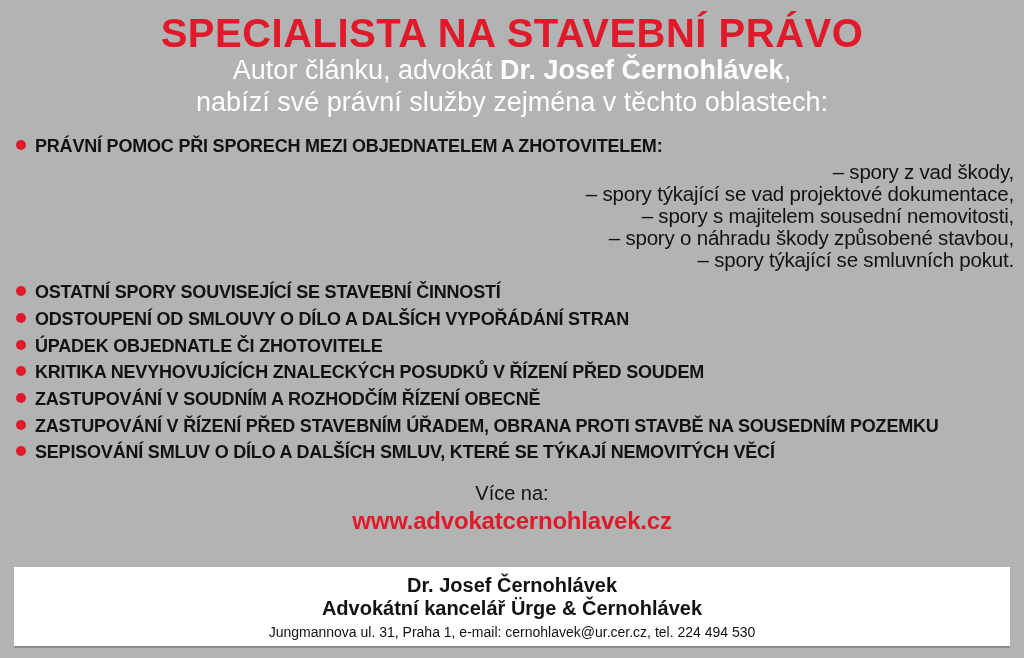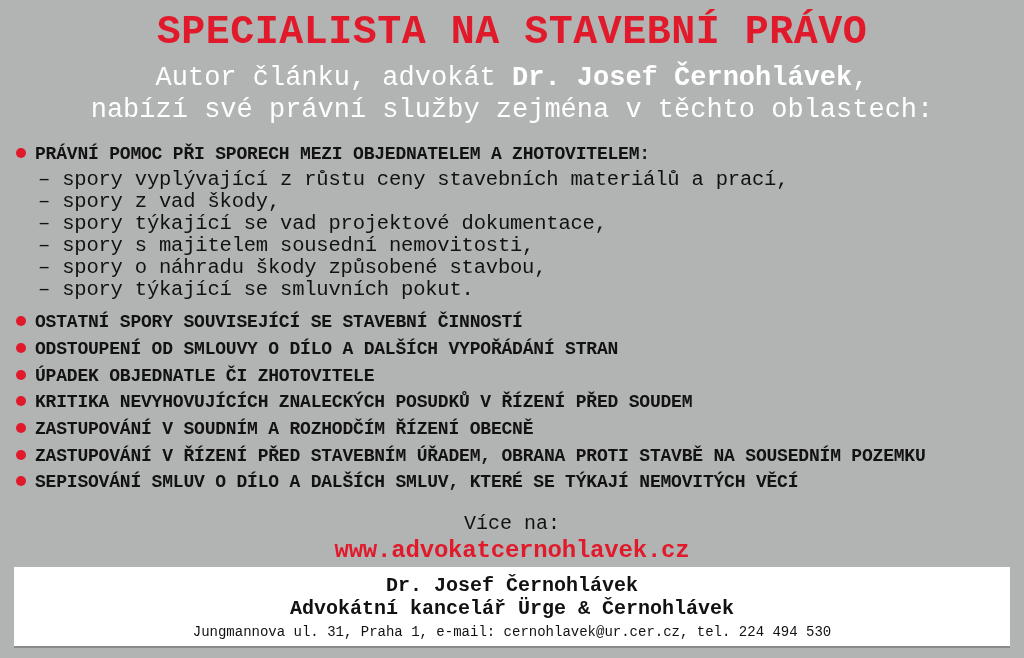--- a/index.html
+++ b/index.html
@@ -1,40 +1,40 @@
 <!DOCTYPE html>
 <html lang="cs" style="--background: #b2b3b3; --red: #e11a2b; --text: #121212; --white: #ffffff;"><head>
 <meta charset="utf-8">
 <style>
-  * { margin: 0; padding: 0; box-sizing: border-box; font-family: Liberation Mono, monospace; }
+  * { margin: 0; padding: 0; box-sizing: border-box; }
   html, body { width: 1024px; height: 658px; }
   body {
     position: relative;
     overflow: hidden;
     background: var(--background, #b2b3b3);
     font-family: "Liberation Sans", sans-serif;
     color: var(--text, #121212);
   }
   .header { text-align: center; padding-top: 11px; }
   .title {
     color: var(--red, #e11a2b);
     font-size: 40px;
     font-weight: 900;
     letter-spacing: 0.5px;
     line-height: 1.1;
   }
   .intro {
     color: var(--white, #ffffff);
     font-size: 27px;
     line-height: 1.18;
-    margin-top: 8px;
+    margin-top: 0;
     font-weight: 400;
   }
   .intro b { font-weight: 700; }
-  .list { margin: 16px 10px 0 14px; }
+  .list { margin: 16px 10px 0 14px; text-align: right; }
   .bullet-row {
     display: flex;
     align-items: flex-start;
     margin-bottom: 4px;
   }
   .dot {
     flex: 0 0 auto;
     width: 10px; height: 10px;
     border-radius: 50%;
     background: var(--red, #e11a2b);
@@ -96,21 +96,20 @@
   </div>
 </div>
 
 <div class="list">
 
   <div class="bullet-row">
     <span class="dot"></span>
     <span class="bullet-text">PRÁVNÍ POMOC PŘI SPORECH MEZI OBJEDNATELEM A ZHOTOVITELEM:</span>
   </div>
   <div class="sub-list">
-    <div class="sub-item">– spory vyplývající z růstu ceny stavebních materiálů a prací,</div>
     <div class="sub-item">– spory z vad škody,</div>
     <div class="sub-item">– spory týkající se vad projektové dokumentace,</div>
     <div class="sub-item">– spory s majitelem sousední nemovitosti,</div>
     <div class="sub-item">– spory o náhradu škody způsobené stavbou,</div>
     <div class="sub-item">– spory týkající se smluvních pokut.</div>
   </div>
 
   <div class="bullet-row">
     <span class="dot"></span>
     <span class="bullet-text">OSTATNÍ SPORY SOUVISEJÍCÍ SE STAVEBNÍ ČINNOSTÍ</span>

